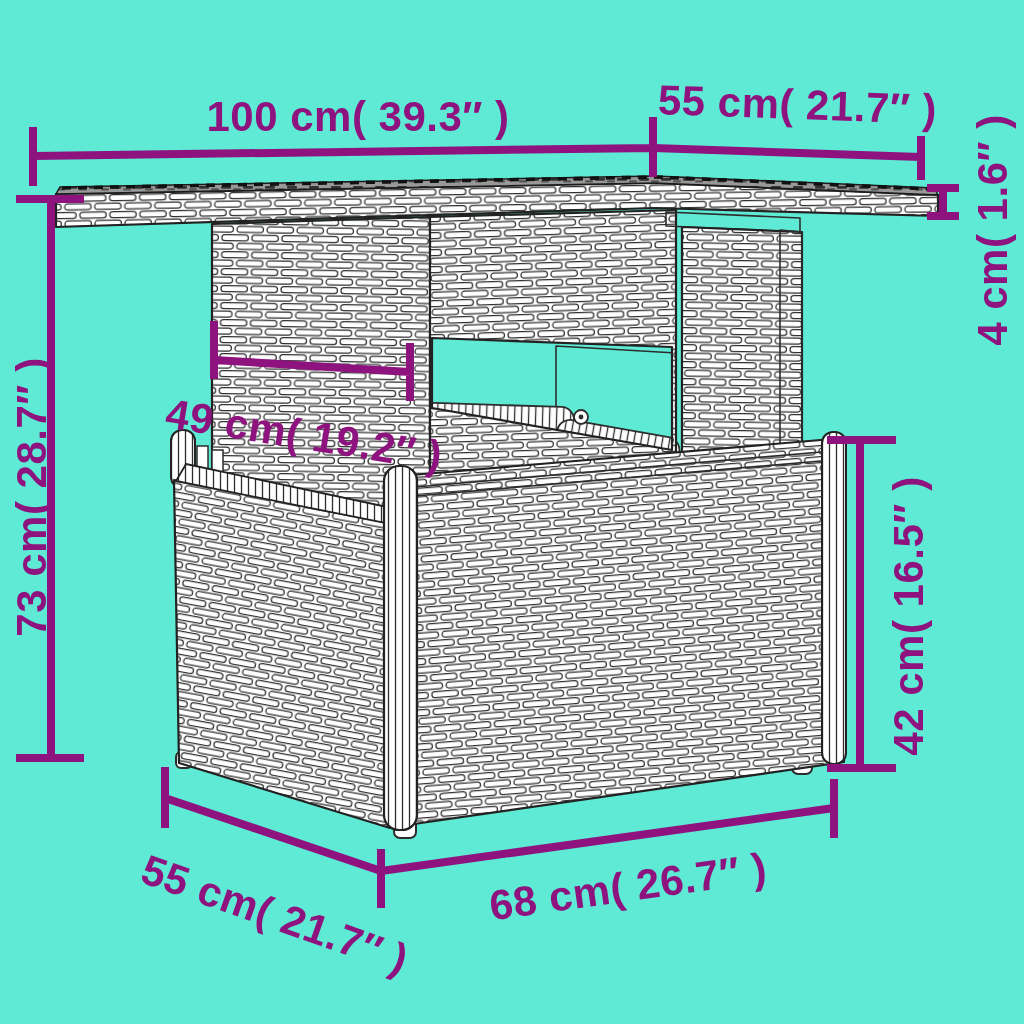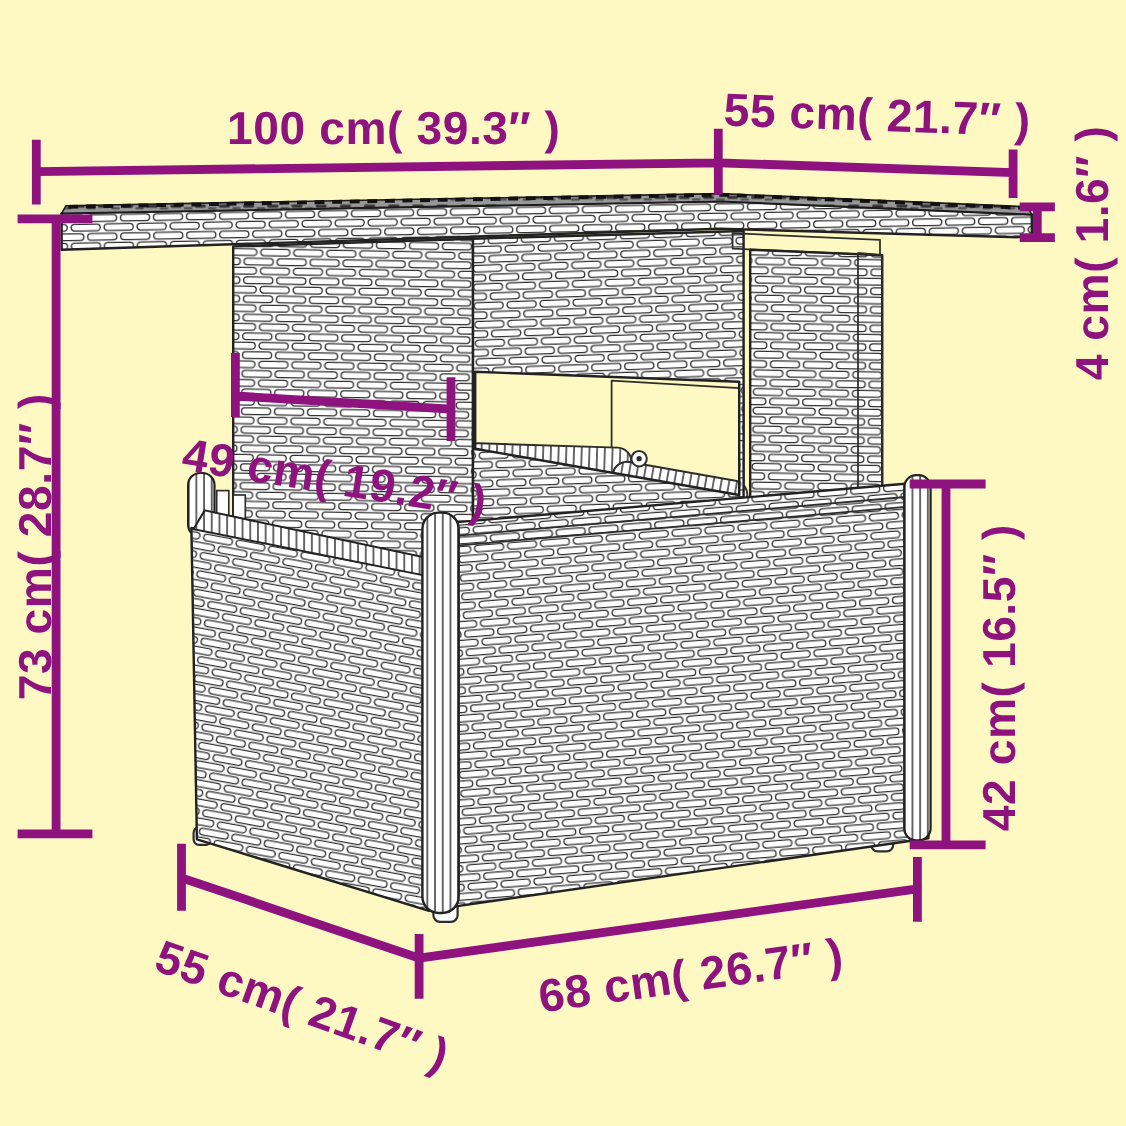--- a/index.html
+++ b/index.html
@@ -1,16 +1,16 @@
 <!DOCTYPE html>
 <html><head>
 <meta charset="utf-8">
 <style>
   html,body{margin:0;padding:0;background:#ffffff;}
-  #stage{position:relative;width:1024px;height:1024px;background:#fef9c3;overflow:hidden;
+  #stage{position:relative;width:1024px;height:1024px;background:#5eead4;overflow:hidden;
          font-family:"Liberation Sans","DejaVu Sans",sans-serif;}
   svg{display:block;}
   .dim-stroke{stroke:#8F137F;stroke-width:8;fill:none;stroke-linecap:butt;}
   .dim-label{fill:#8F137F;font-size:42px;font-weight:bold;text-anchor:middle;letter-spacing:.5px;}
   .edge{stroke:#222;stroke-width:2.2;stroke-linejoin:round;}
   .edge-thin{stroke:#2d2d2d;stroke-width:1.6;stroke-linejoin:round;fill:none;}
 </style>
 </head>
 <body>
 

